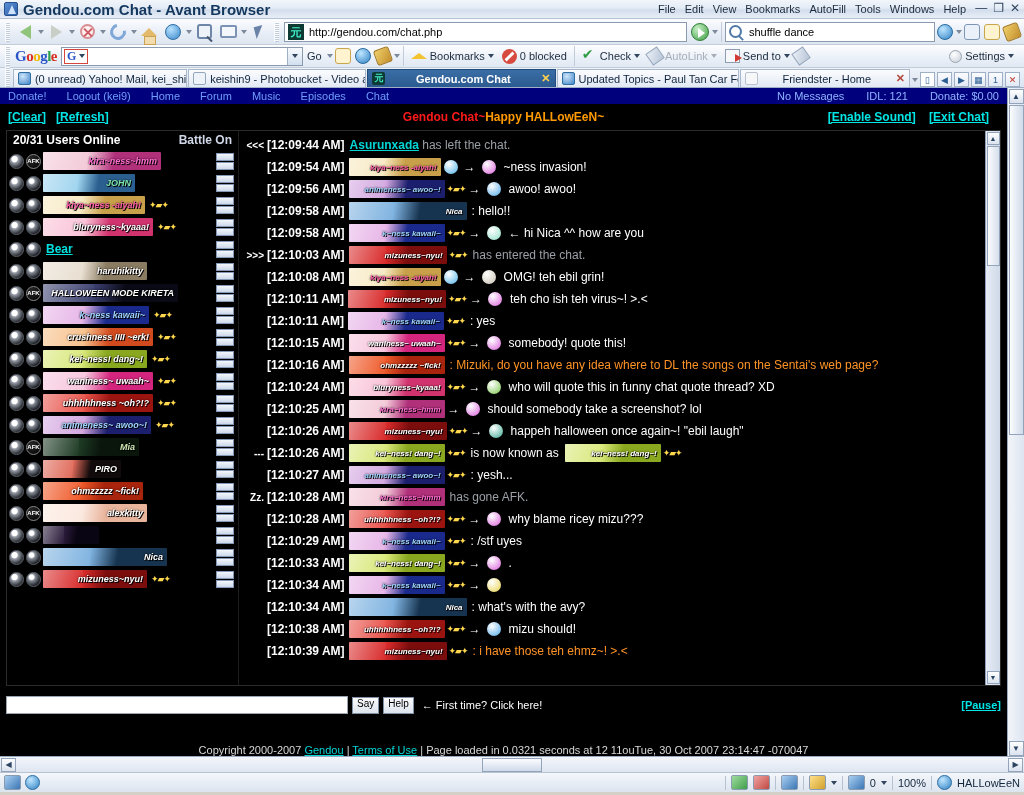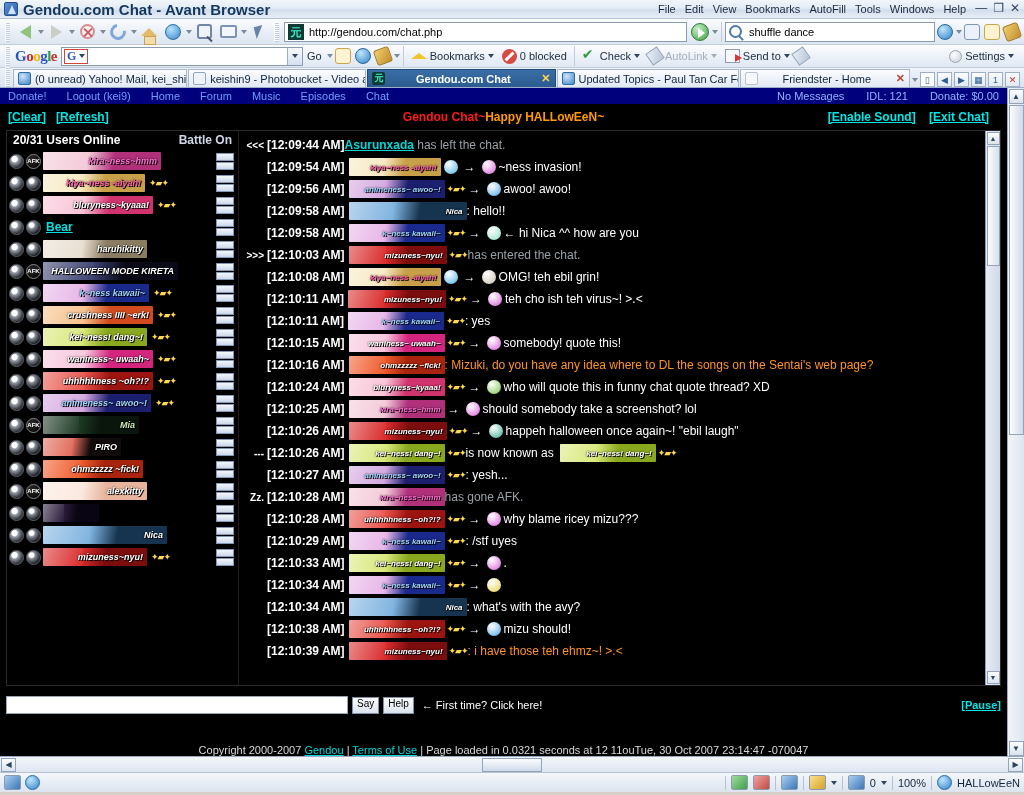--- a/index.html
+++ b/index.html
@@ -143,21 +143,21 @@
   .plainname{color:#00e0e0;text-decoration:underline;font-size:12px;font-weight:bold;padding-left:3px;}
   .sparkle{color:#ffd84d;font-size:9px;margin-left:2px;letter-spacing:-1px;}
   .ubtns{margin-left:auto;width:20px;display:flex;flex-direction:column;gap:1px;padding-right:2px;}
   .ubtn{height:8px;background:linear-gradient(180deg,#f4f7fc,#ccd8ea);border:1px solid #8497b4;}
 
   .msgpanel{flex:1;position:relative;overflow:hidden;}
   .msglist{padding:3px 2px 0 2px;}
   .mrow{display:flex;align-items:center;min-height:22px;font-size:12px;color:#fff;white-space:nowrap;}
   .mpre{width:26px;text-align:right;font-size:10px;font-weight:bold;color:#fff;padding-right:3px;flex:0 0 auto;}
   .mtime{font-weight:bold;font-size:12px;color:#fff;flex:0 0 auto;}
-  .mtext{}
+  .mtext{margin-left:5px;}
   .mtext.sys{color:#9aa0a6;}
   .mtext.orange{color:#ff9326;}
   .alink{color:#00d6d6;text-decoration:underline;font-weight:bold;}
   .emo{width:14px;height:14px;border-radius:50%;display:inline-block;vertical-align:middle;margin:0 3px;flex:0 0 auto;}
   .arrow{color:#fff;margin:0 3px;font-size:12px;}
 
   .vscroll{width:15px;background:linear-gradient(90deg,#e6ecf5,#cfd9e8);border-left:1px solid #8fa0b8;
     display:flex;flex-direction:column;align-items:center;justify-content:space-between;}
   .vscroll .sbtn{width:13px;height:13px;margin:1px;background:linear-gradient(180deg,#fdfefe,#dbe3ef);
     border:1px solid #93a3ba;font-size:7px;display:flex;align-items:center;justify-content:center;color:#2b4462;}
@@ -414,20 +414,31 @@
                 <span style="position: relative; z-index: 2;">kira~ness~hmm</span>
               </div>
               <div class="ubtns">
                 <div class="ubtn"></div>
                 <div class="ubtn"></div>
               </div>
             </div>
             <div class="urow">
               <div class="dot"></div>
               <div class="dot clock"></div>
+              <div class="banner" style="width: 92px; background: linear-gradient(100deg, rgb(159, 212, 239) 0%, rgb(159, 212, 239) 38%, rgb(42, 95, 143) 60%, rgb(42, 95, 143) 100%); color: rgb(123, 227, 168);">
+                <span style="position: relative; z-index: 2;">JOHN</span>
+              </div>
+              <div class="ubtns">
+                <div class="ubtn"></div>
+                <div class="ubtn"></div>
+              </div>
+            </div>
+            <div class="urow">
+              <div class="dot"></div>
+              <div class="dot clock"></div>
               <div class="banner" style="width: 102px; background: linear-gradient(100deg, rgb(247, 233, 194) 0%, rgb(247, 233, 194) 38%, rgb(201, 160, 74) 60%, rgb(201, 160, 74) 100%); color: rgb(255, 94, 168);">
                 <span style="position: relative; z-index: 2;">kiya~ness -aiyah!</span>
               </div>
               <span class="sparkle">✦▰✦</span>
               <div class="ubtns">
                 <div class="ubtn"></div>
                 <div class="ubtn"></div>
               </div>
             </div>
             <div class="urow">

